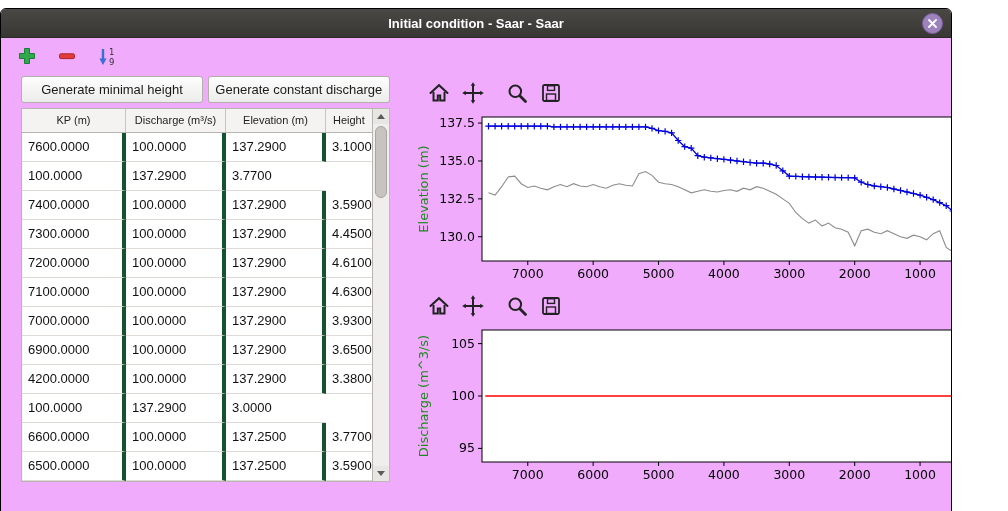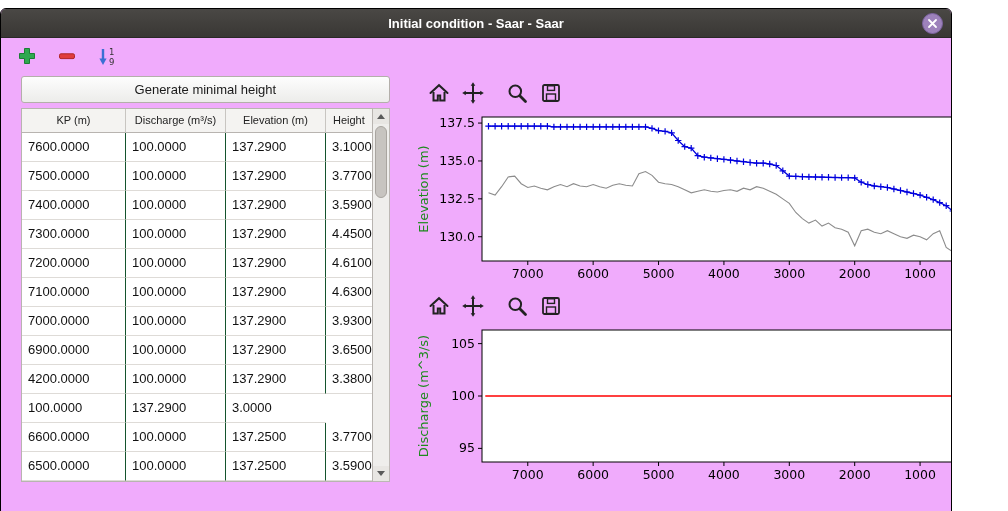--- a/index.html
+++ b/index.html
@@ -20,21 +20,21 @@
   .gen-buttons{display:flex;gap:5px;margin-bottom:5px;}
   .btn{flex:1;height:27px;background:linear-gradient(#fdfdfd,#ececea);border:1px solid #b3afaa;
        border-radius:3px;font-size:13px;color:#1a1a1a;font-family:"Liberation Sans",sans-serif;cursor:pointer;}
   .table-area{display:flex;height:374px;}
   .grid{flex:1;border:1px solid #b8b4b0;background:#fff;display:flex;flex-direction:column;overflow:hidden;}
   .thead{display:grid;grid-template-columns:104px 100px 100px 1fr;background:#f4f3f1;}
   .th{border-right:1px solid #c8c5c1;border-bottom:1px solid #b8b4b0;height:23px;line-height:23px;
       text-align:center;font-size:11px;color:#222;}
   .th:last-child{border-right:none;}
   .tr{display:grid;grid-template-columns:104px 100px 100px 1fr;}
-  .td{border-right:1px solid #14532d;border-bottom:1px solid #dedbd7;height:28px;line-height:28px;
+  .td{border-right:4px solid #14532d;border-bottom:1px solid #dedbd7;height:28px;line-height:28px;
       padding-left:6px;font-size:13px;color:#111;background:#fff;}
   .td:last-child{border-right:none;}
   .vscroll{width:17px;border:1px solid #bcb8b4;border-left:none;background:#efeeec;display:flex;flex-direction:column;box-sizing:border-box;}
   .scroll-btn{height:15px;display:flex;align-items:center;justify-content:center;background:#e8e6e3;cursor:pointer;}
   .arr-up{width:0;height:0;border-left:4px solid transparent;border-right:4px solid transparent;border-bottom:5px solid #5a5a5a;}
   .arr-down{width:0;height:0;border-left:4px solid transparent;border-right:4px solid transparent;border-top:5px solid #5a5a5a;}
   .scroll-track{flex:1;position:relative;margin:1px 0;}
   .scroll-thumb{position:absolute;left:2px;right:2px;top:1px;height:70px;border-radius:7px;
                 background:#c7c4c0;border:1px solid #a9a5a0;cursor:grab;}
   
@@ -78,38 +78,38 @@
         <text x="13" y="20" font-size="8.5" fill="#333">9</text>
       </svg>
     </div>
   </div>
 
   <div class="content">
 
     <div class="left-panel">
       <div class="gen-buttons">
         <button class="btn">Generate minimal height</button>
+        <button class="btn">Generate constant discharge</button>
       </div>
       <div class="table-area">
         <div class="grid">
           <div class="thead" id="table-head">
               <div class="th">KP (m)</div>
               <div class="th">Discharge (m³/s)</div>
               <div class="th">Elevation (m)</div>
               <div class="th">Height (m)</div>
             </div>
           <div id="table-body">
               <div class="tr">
                 <div class="td">7600.0000</div>
                 <div class="td">100.0000</div>
                 <div class="td">137.2900</div>
                 <div class="td">3.1000</div>
               </div>
               <div class="tr">
-                <div class="td">7500.0000</div>
                 <div class="td">100.0000</div>
                 <div class="td">137.2900</div>
                 <div class="td">3.7700</div>
               </div>
               <div class="tr">
                 <div class="td">7400.0000</div>
                 <div class="td">100.0000</div>
                 <div class="td">137.2900</div>
                 <div class="td">3.5900</div>
               </div>

